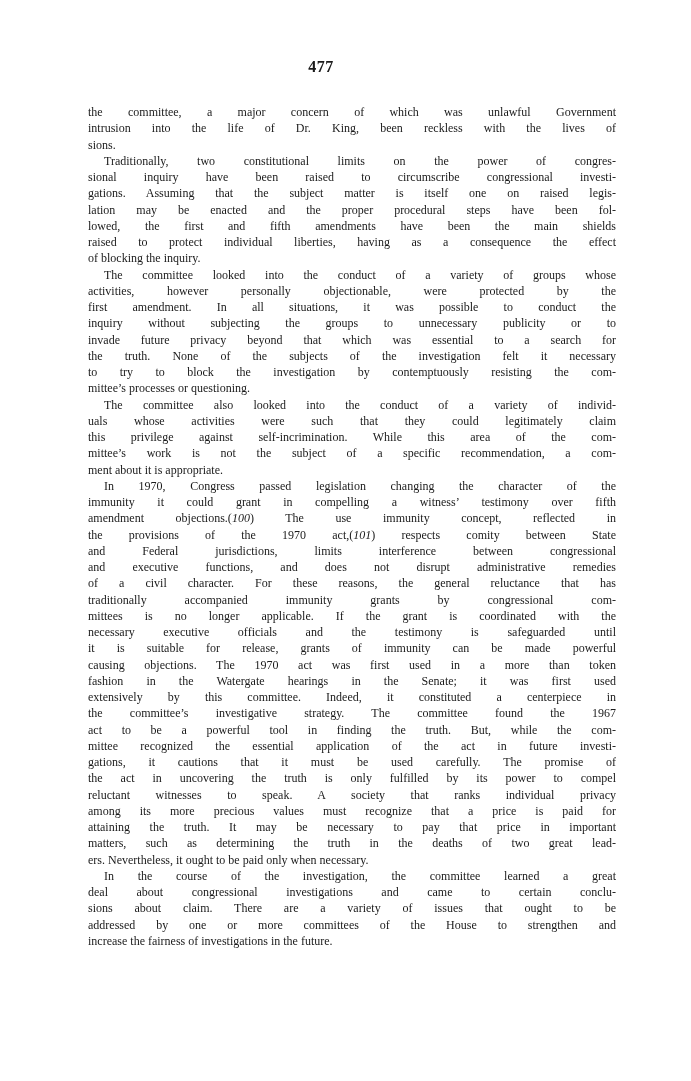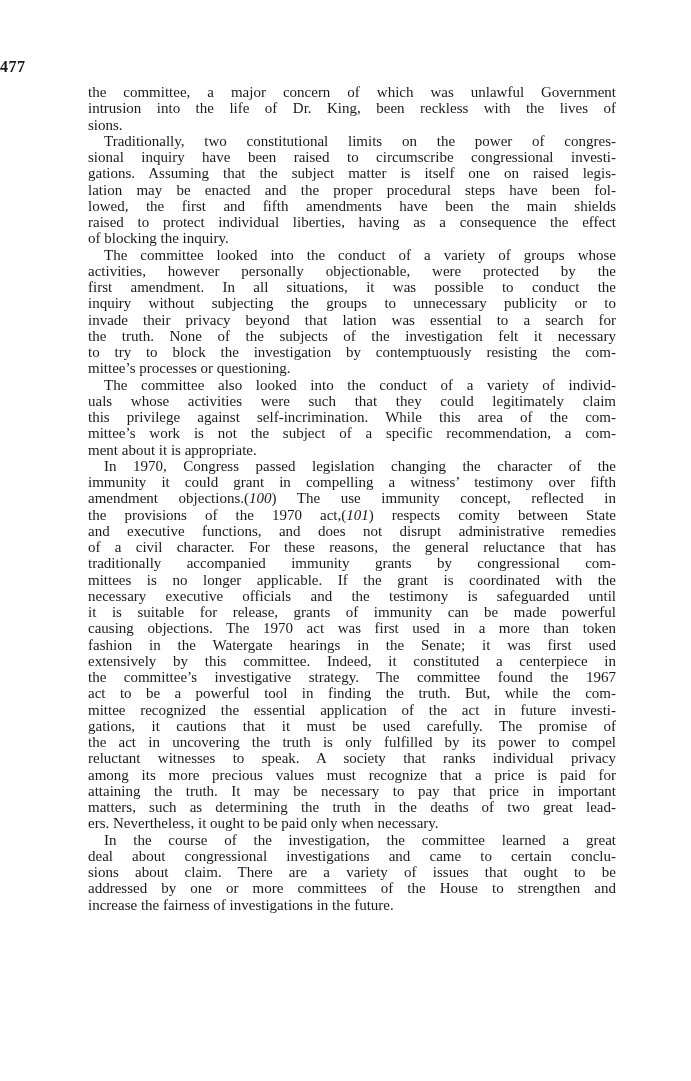--- a/index.html
+++ b/index.html
@@ -13,33 +13,33 @@
       position: relative;
       overflow: hidden;
       font-family: "DejaVu Serif", "Liberation Serif", serif;
       color: #1a1a1a;
     }
     .page-number {
       position: absolute;
       top: 58px;
       left: 0;
       width: 642px;
-      text-align: left;
+      text-align: center;
       font-family: "Liberation Serif", serif;
       font-weight: bold;
       font-size: 16px;
       letter-spacing: 0.5px;
     }
     .body-text {
       position: absolute;
-      top: 84px;
+      top: 104px;
       left: 88px;
       width: 528px;
       font-family: "Liberation Serif", serif;
-      font-size: 15px;
+      font-size: 12px;
       line-height: 16.25px;
       text-align: justify;
       hyphens: manual;
     }
     .body-text p {
       margin: 0;
     }
     .line {
       display: block;
       text-align: justify;
@@ -75,37 +75,38 @@
       <span class="line">lation may be enacted and the proper procedural steps have been fol-</span>
       <span class="line">lowed, the first and fifth amendments have been the main shields</span>
       <span class="line">raised to protect individual liberties, having as a consequence the effect</span>
       <span class="line last">of blocking the inquiry.</span>
     </p>
     <p>
       <span class="line first-indent">The committee looked into the conduct of a variety of groups whose</span>
       <span class="line">activities, however personally objectionable, were protected by the</span>
       <span class="line">first amendment. In all situations, it was possible to conduct the</span>
       <span class="line">inquiry without subjecting the groups to unnecessary publicity or to</span>
-      <span class="line">invade their privacy beyond that lation was essential to a search for</span>
+      <span class="line">invade future privacy beyond that which was essential to a search for</span>
       <span class="line">the truth. None of the subjects of the investigation felt it necessary</span>
       <span class="line">to try to block the investigation by contemptuously resisting the com-</span>
       <span class="line last">mittee’s processes or questioning.</span>
     </p>
     <p>
       <span class="line first-indent">The committee also looked into the conduct of a variety of individ-</span>
       <span class="line">uals whose activities were such that they could legitimately claim</span>
       <span class="line">this privilege against self-incrimination. While this area of the com-</span>
       <span class="line">mittee’s work is not the subject of a specific recommendation, a com-</span>
       <span class="line last">ment about it is appropriate.</span>
     </p>
     <p>
       <span class="line first-indent">In 1970, Congress passed legislation changing the character of the</span>
       <span class="line">immunity it could grant in compelling a witness’ testimony over fifth</span>
       <span class="line">amendment objections.(<span class="fn-ref">100</span>) The use immunity concept, reflected in</span>
       <span class="line">the provisions of the 1970 act,(<span class="fn-ref">101</span>) respects comity between State</span>
+      <span class="line">and Federal jurisdictions, limits interference between congressional</span>
       <span class="line">and executive functions, and does not disrupt administrative remedies</span>
       <span class="line">of a civil character. For these reasons, the general reluctance that has</span>
       <span class="line">traditionally accompanied immunity grants by congressional com-</span>
       <span class="line">mittees is no longer applicable. If the grant is coordinated with the</span>
       <span class="line">necessary executive officials and the testimony is safeguarded until</span>
       <span class="line">it is suitable for release, grants of immunity can be made powerful</span>
       <span class="line">causing objections. The 1970 act was first used in a more than token</span>
       <span class="line">fashion in the Watergate hearings in the Senate; it was first used</span>
       <span class="line">extensively by this committee. Indeed, it constituted a centerpiece in</span>
       <span class="line">the committee’s investigative strategy. The committee found the 1967</span>

